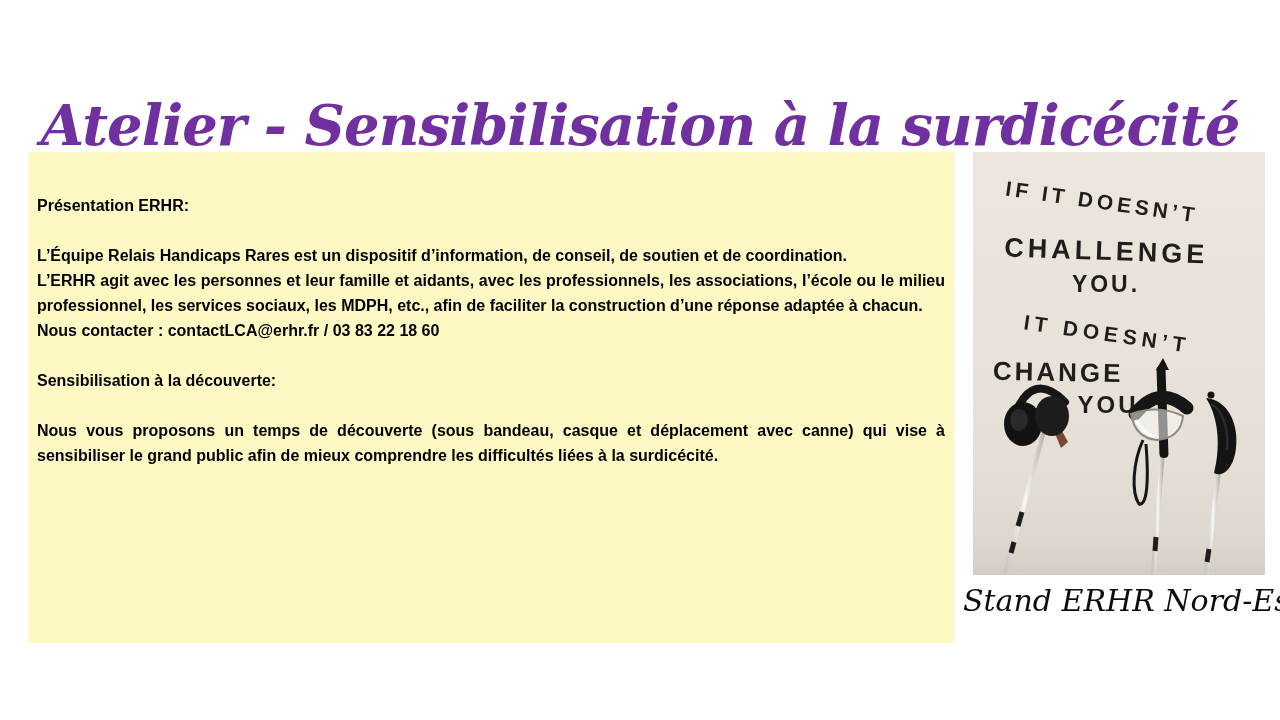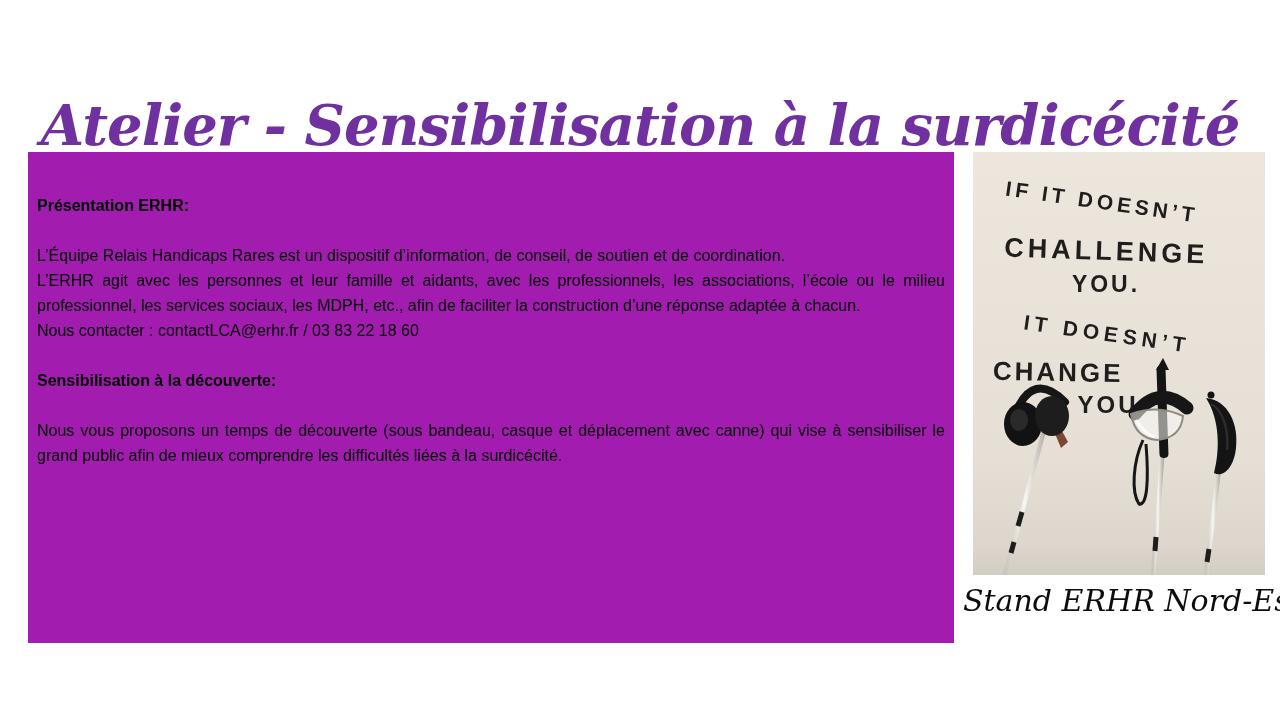--- a/index.html
+++ b/index.html
@@ -22,28 +22,28 @@
     font-size: 56px;
     letter-spacing: -1px;
     color: #7030a0;
     white-space: nowrap;
     margin-top: 36px;
   }
   .content-box {
     position: absolute;
     left: 28px; top: 152px;
     width: 926px; height: 491px;
-    background: #a21caf;
+    background: #fef9c3;
     padding: 41px 9px 9px 9px;
     overflow: hidden;
     color: #000000;
     font-size: 16px;
     line-height: 25px;
   }
-  .content-box p { text-align: justify; }
+  .content-box p { text-align: justify; font-weight: bold; }
   .content-box p.heading { font-weight: bold; text-align: left; }
   .spacer { height: 25px; }
   .photo-frame {
     position: absolute;
     left: 973px; top: 152px;
     width: 292px; height: 423px;
   }
   .photo-frame svg { display: block; width: 100%; height: 100%; }
   .poster-txt {
     font-family: "Liberation Sans", sans-serif;

